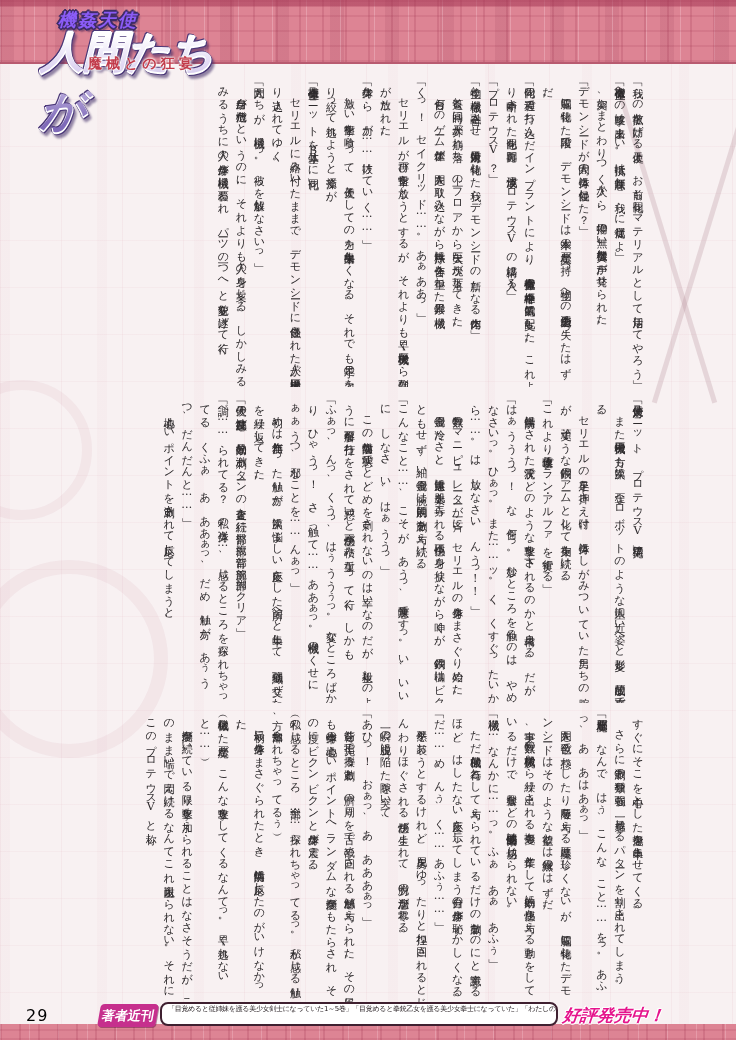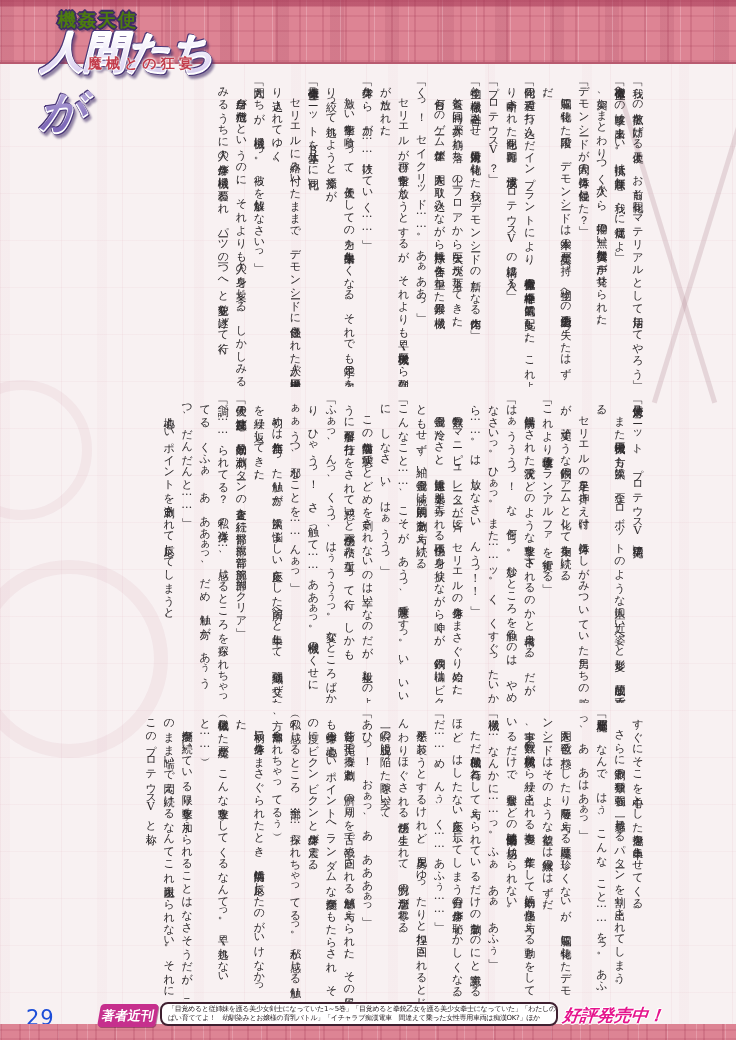--- a/index.html
+++ b/index.html
@@ -25,41 +25,41 @@
     background-image:
       linear-gradient(180deg, rgba(165,55,85,.55) 0 6px, rgba(165,55,85,0) 7px),
       repeating-linear-gradient(90deg, rgba(150,40,70,.18) 0 2px, transparent 2px 23px),
       repeating-linear-gradient(0deg, rgba(150,40,70,.13) 0 2px, transparent 2px 15px),
       repeating-linear-gradient(90deg, rgba(255,225,233,.28) 0 1px, transparent 1px 34px),
       repeating-linear-gradient(90deg, rgba(120,30,60,.10) 0 14px, transparent 14px 55px);}
 
   
   .logo{position:absolute;left:36px;top:2px;width:220px;}
   .logo-kicker{position:absolute;left:22px;top:6px;font-size:18px;font-weight:bold;letter-spacing:2px;
-    color:#4d7c0f;
+    color:#8b5cf6;font-style:italic;
     text-shadow:-2px 0 #3e2c66,2px 0 #3e2c66,0 -2px #3e2c66,0 2px #3e2c66,
                 -1px -1px #3e2c66,1px 1px #3e2c66,1px -1px #3e2c66,-1px 1px #3e2c66,2px 3px 2px rgba(40,25,80,.6);}
   .logo-title{position:absolute;left:4px;top:20px;font-size:44px;font-weight:bold;font-style:italic;
     letter-spacing:-1px;
     background:linear-gradient(180deg,#ffffff 12%,#d6cbef 45%,#7f6ab8 85%);
     -webkit-background-clip:text;background-clip:text;color:transparent;
     filter:drop-shadow(1px 1px 0 #ffffff) drop-shadow(-1px 1px 0 #ffffff)
            drop-shadow(1px 1px 0 #4b3878) drop-shadow(-1px -1px 0 #4b3878) drop-shadow(2px 3px 1px rgba(60,40,100,.55));}
   .logo-subtitle{position:absolute;left:52px;top:53px;font-size:14px;font-weight:bold;color:#c23b4b;
     letter-spacing:4px;text-shadow:0 0 2px #fff,0 0 2px #fff,0 0 3px #fff;}
 
   
   .band{position:absolute;left:28px;width:618px;overflow:hidden;
     writing-mode:vertical-rl;text-orientation:upright;white-space:pre-wrap;
     font-size:11px;line-height:1.64;color:#2d2a2c;letter-spacing:0.2px;}
   .band-1{top:79px;height:308px;}
   .band-2{top:397px;height:306px;}
   .band-3{top:711px;height:292px;}
 
-  .page-number{position:absolute;left:26px;top:1006px;font-size:21px;color:#1d4ed8;
+  .page-number{position:absolute;left:26px;top:1006px;font-size:16px;color:#000000;
     font-family:"DejaVu Sans",sans-serif;letter-spacing:1px;}
 
   
   .footer-strip{position:absolute;left:0;top:1024px;width:736px;height:16px;
     background-color:#dd8494;
     background-image:
       repeating-linear-gradient(90deg, rgba(150,40,70,.18) 0 2px, transparent 2px 19px),
       repeating-linear-gradient(0deg, rgba(150,40,70,.13) 0 2px, transparent 2px 9px),
       repeating-linear-gradient(90deg, rgba(255,225,233,.25) 0 1px, transparent 1px 29px);}
   .author-badge{position:absolute;left:99px;top:1004px;width:58px;height:23px;
@@ -144,17 +144,16 @@
 　最初に身体をまさぐられたとき、無防備に反応したのがいけなかった。
 （機械化した悪魔が、こんな攻撃をしてくるなんてっ。早く逃れないと……）
 　愛撫が続いている限り攻撃を加えられることはなさそうだが、このまま喘いで悶え続けるなんてこれ以上耐えられない。それにこのプロテウスVと称し</div>
 
   <div class="page-number">29</div>
 
   <div class="footer-strip"></div>
   <div class="author-badge">著者近刊</div>
   <div class="titles-box">
     <div class="titles-line">「目覚めると従姉妹を護る美少女剣士になっていた1～5巻」「目覚めると拳銃乙女を護る美少女拳士になっていた」「わたしのおっ</div>
-    <div class="titles-line">ぱい育ててよ！　幼馴染みとお嬢様の育乳バトル」「イチャラブ痴漢電車　間違えて乗った女性専用車両は痴漢OK?」ほか</div>
   </div>
   <div class="sale-badge">好評発売中！</div>
 
 </div>
 
 </body></html>

